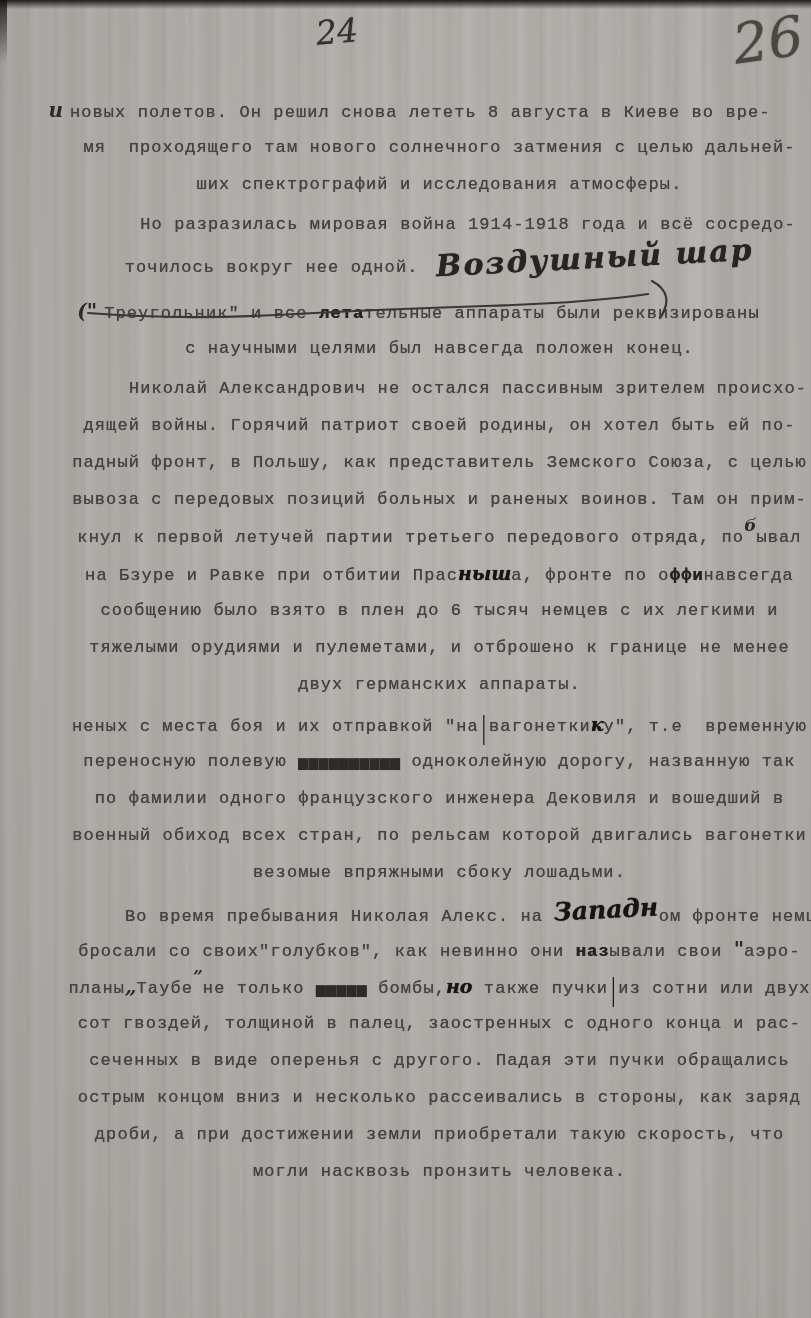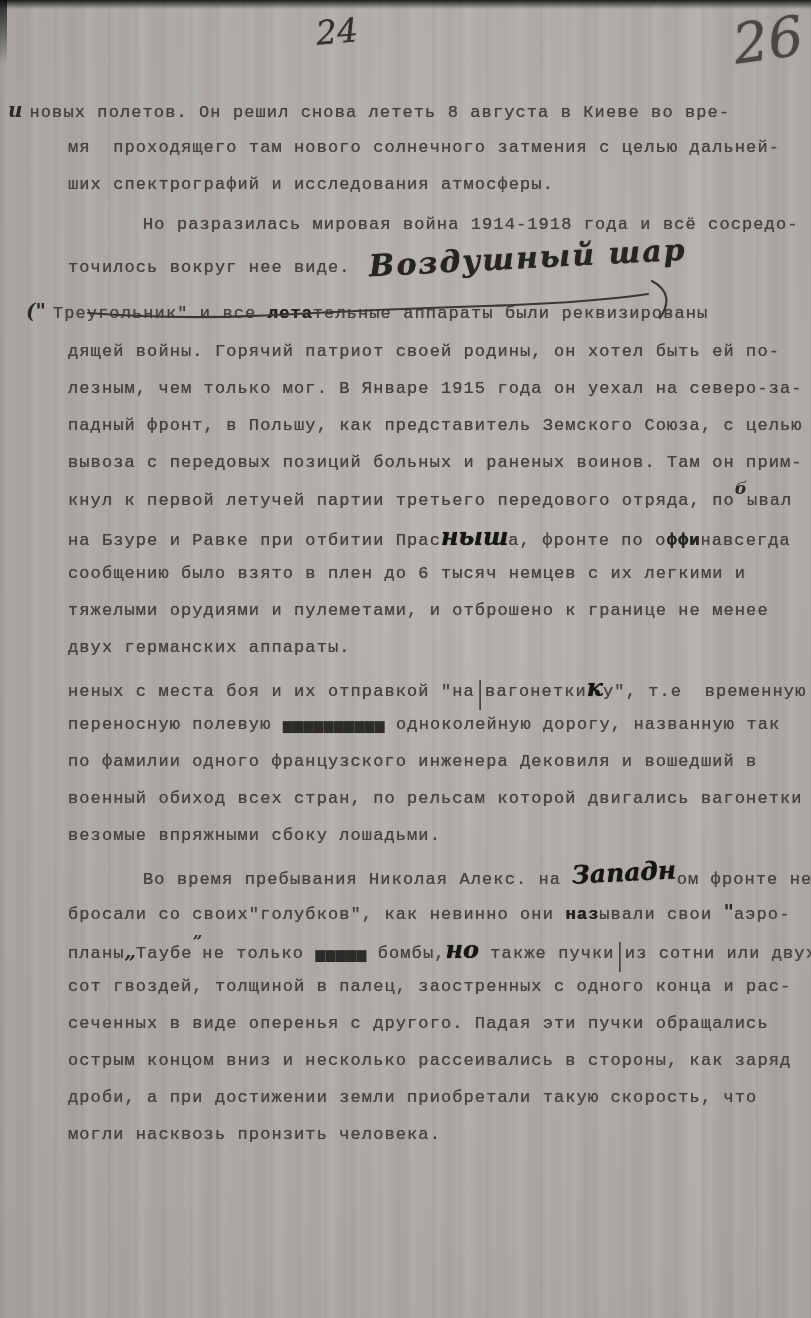--- a/index.html
+++ b/index.html
@@ -25,34 +25,34 @@
   }
   .folio{position:absolute;font-family:"DejaVu Serif",serif;font-style:italic;color:#33312e;}
   .folio-center{left:316px;top:12px;font-size:33px;transform:rotate(-5deg);
     text-shadow:0 0 1px rgba(40,38,36,.6);}
   .folio-right{left:733px;top:8px;font-size:55px;transform:rotate(-8deg);color:#4a4742;
     text-shadow:0 0 1.5px rgba(60,57,52,.6);}
   .body-text{
     position:absolute;left:0;top:0;width:811px;height:1318px;
     padding:92px 0 0 68px;box-sizing:border-box;overflow:hidden;
     font-size:17px;letter-spacing:1.1px;line-height:37px;
-    color:#454240;text-shadow:0 0 0.7px rgba(56,53,50,0.85);
+    color:#454240;text-shadow:0 0 0.7px rgba(56,53,50,0.85);text-align:center;
   }
   .para{margin:0;}
   .para + .para{margin-top:3px;}
   .para:nth-of-type(3){margin-top:13px;}
   .line{white-space:pre;height:37px;}
   .k-out1{margin-left:-60px;}
   .k-out2{margin-left:-42px;}
-  .k-ind{margin-left:75px;}
+  .k-ind{margin-left:57px;}
   .seg{white-space:pre;}
   .seg-hand{font-family:"DejaVu Serif",serif;font-style:italic;font-size:20px;
     color:#2c2a27;letter-spacing:0;text-shadow:none;font-weight:600;}
   .seg-hand.sup{position:relative;top:-11px;font-size:17px;}
-  .seg-hand.bold{font-weight:bold;font-size:24px;color:#161513;
+  .seg-hand.bold{font-weight:bold;font-size:19px;color:#161513;
     text-shadow:0 0 1px #161513;}
   .seg-hand.big{font-size:25px;font-weight:bold;display:inline-block;
     transform:rotate(-3deg) translateY(-3px);color:#161513;text-shadow:0 0 1px #161513;}
   .seg-over{font-weight:bold;color:#262421;text-shadow:0.6px 0 #262421;}
   .seg-oblit{letter-spacing:0;color:#1b1a18;opacity:0.88;text-shadow:none;
     display:inline-block;transform:scaleY(0.62);transform-origin:50% 72%;}
   .seg-caret{display:inline-block;color:#131211;font-weight:bold;
     transform:scaleY(1.55) translateY(2px);text-shadow:none;letter-spacing:0;}
   .seg-hwtitle{font-family:"DejaVu Serif",serif;font-style:italic;font-weight:bold;
     font-size:30px;color:#272522;letter-spacing:2px;display:inline-block;
@@ -74,28 +74,29 @@
   </svg>
 
   <div class="body-text" id="body-text">
       <div class="para">
         <div class="line k-out1"><span class="seg seg-hand">и </span><span class="seg seg-typed">новых полетов. Он решил снова лететь 8 августа в Киеве во вре-</span></div>
         <div class="line"><span class="seg seg-typed">мя  проходящего там нового солнечного затмения с целью дальней-</span></div>
         <div class="line"><span class="seg seg-typed">ших спектрографий и исследования атмосферы.</span></div>
       </div>
       <div class="para">
         <div class="line k-ind"><span class="seg seg-typed">Но разразилась мировая война 1914-1918 года и всё сосредо-</span></div>
-        <div class="line"><span class="seg seg-typed">точилось вокруг нее виде.</span><span class="seg seg-hwtitle">Воздушный шар</span></div>
+        <div class="line"><span class="seg seg-typed">точилось вокруг нее одной.</span><span class="seg seg-hwtitle">Воздушный шар</span></div>
       </div>
       <div class="para">
         <div class="line k-out2"><span class="seg seg-hand">(" </span><span class="seg seg-typed">Треугольник" и все </span><span class="seg seg-over">лета</span><span class="seg seg-typed">тельные аппараты были реквизированы</span></div>
+        <div class="line"><span class="seg seg-typed">с научными целями был навсегда положен конец.</span></div>
       </div>
       <div class="para">
+        <div class="line k-ind"><span class="seg seg-typed">Николай Александрович не остался пассивным зрителем происхо-</span></div>
         <div class="line"><span class="seg seg-typed">дящей войны. Горячий патриот своей родины, он хотел быть ей по-</span></div>
-        <div class="line"><span class="seg seg-typed">лезным, чем только мог. В Январе 1915 года он уехал на северо-за-</span></div>
         <div class="line"><span class="seg seg-typed">падный фронт, в Польшу, как представитель Земского Союза, с целью</span></div>
         <div class="line"><span class="seg seg-typed">вывоза с передовых позиций больных и раненых воинов. Там он прим-</span></div>
         <div class="line"><span class="seg seg-typed">кнул к первой летучей партии третьего передового отряда, по</span><span class="seg seg-hand sup">б</span><span class="seg seg-typed">ывал</span></div>
         <div class="line"><span class="seg seg-typed">на Бзуре и Равке при отбитии Прас</span><span class="seg seg-hand bold">ныш</span><span class="seg seg-typed">а, фронте по о</span><span class="seg seg-over">ффи</span><span class="seg seg-typed">навсегда</span></div>
         <div class="line"><span class="seg seg-typed">сообщению было взято в плен до 6 тысяч немцев с их легкими и</span></div>
         <div class="line"><span class="seg seg-typed">тяжелыми орудиями и пулеметами, и отброшено к границе не менее</span></div>
         <div class="line"><span class="seg seg-typed">двух германских аппараты.</span></div>
       </div>
       <div class="para">
         <div class="line"><span class="seg seg-typed">неных с места боя и их отправкой "на</span><span class="seg seg-caret">│</span><span class="seg seg-typed">вагонетки</span><span class="seg seg-hand bold">к</span><span class="seg seg-typed">у", т.е  временную</span></div>

